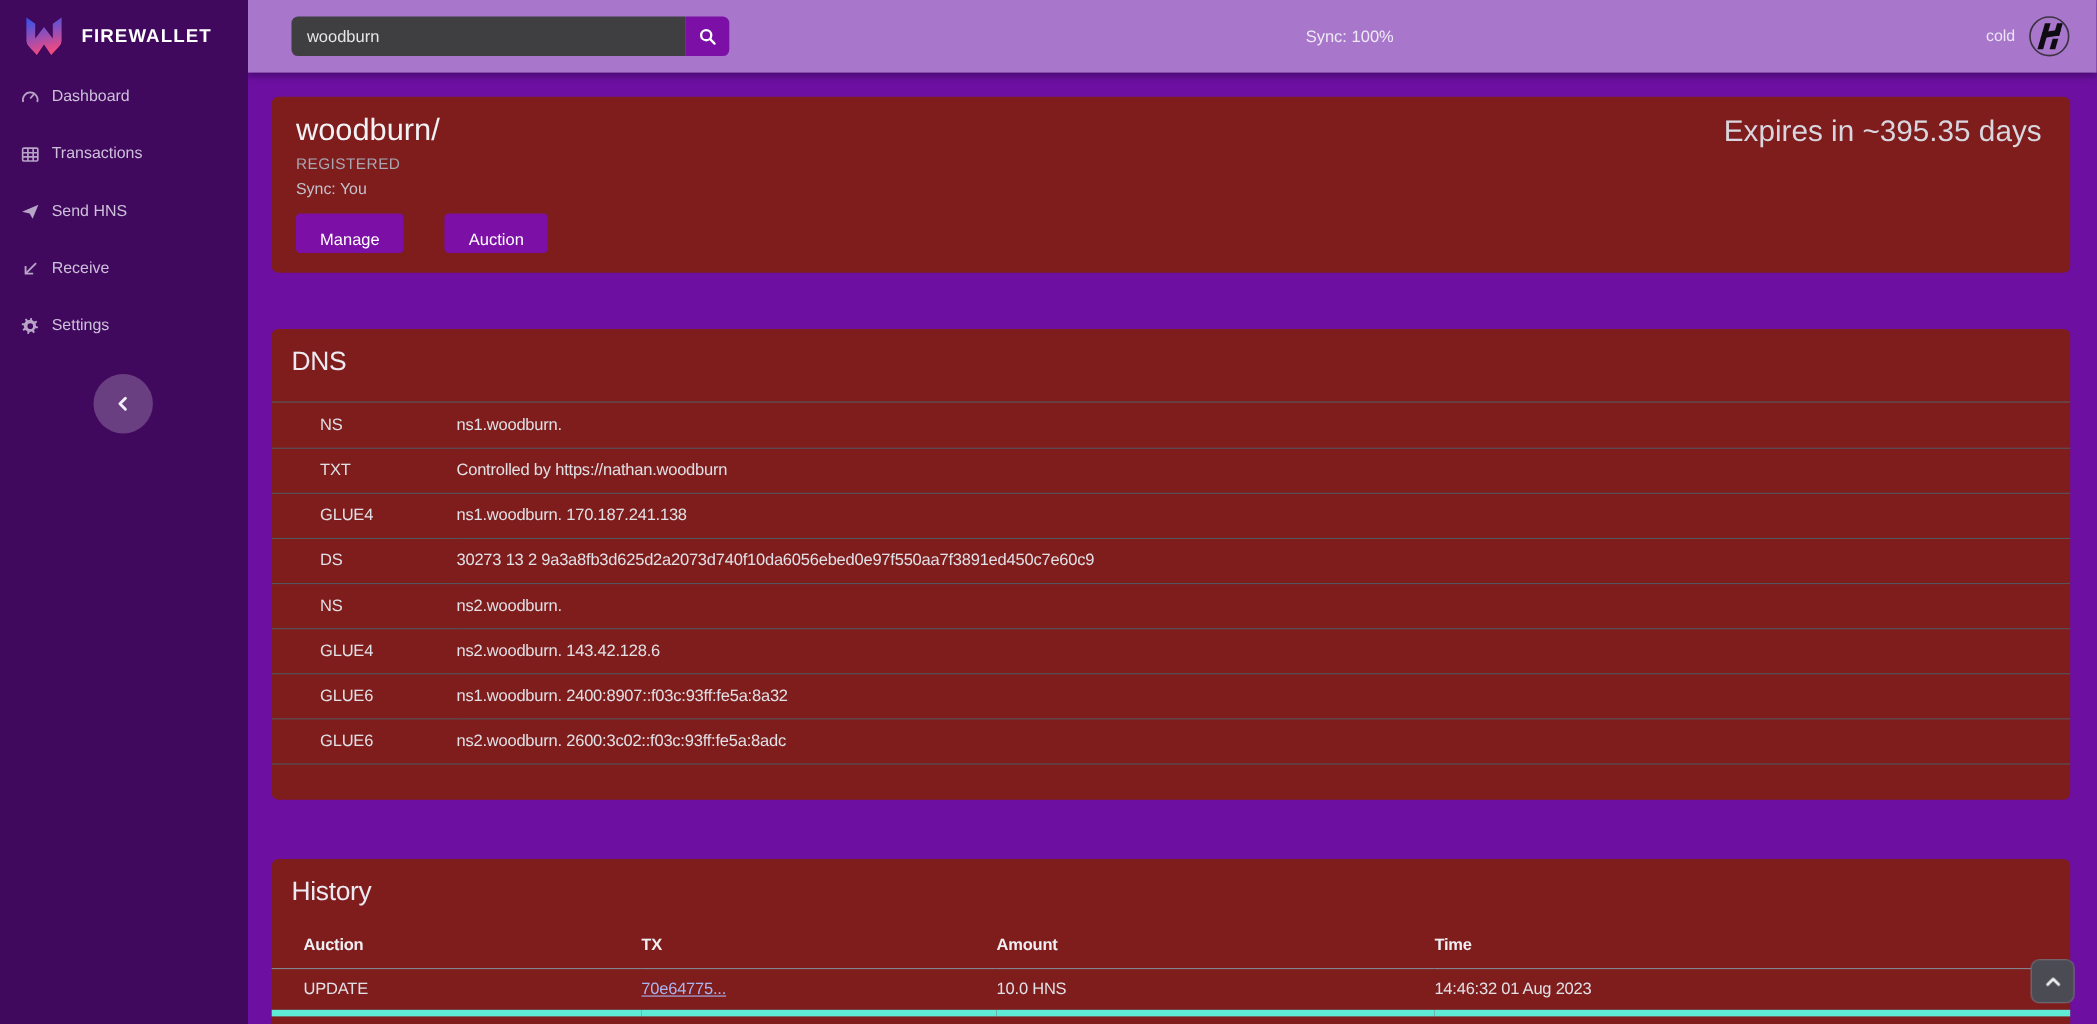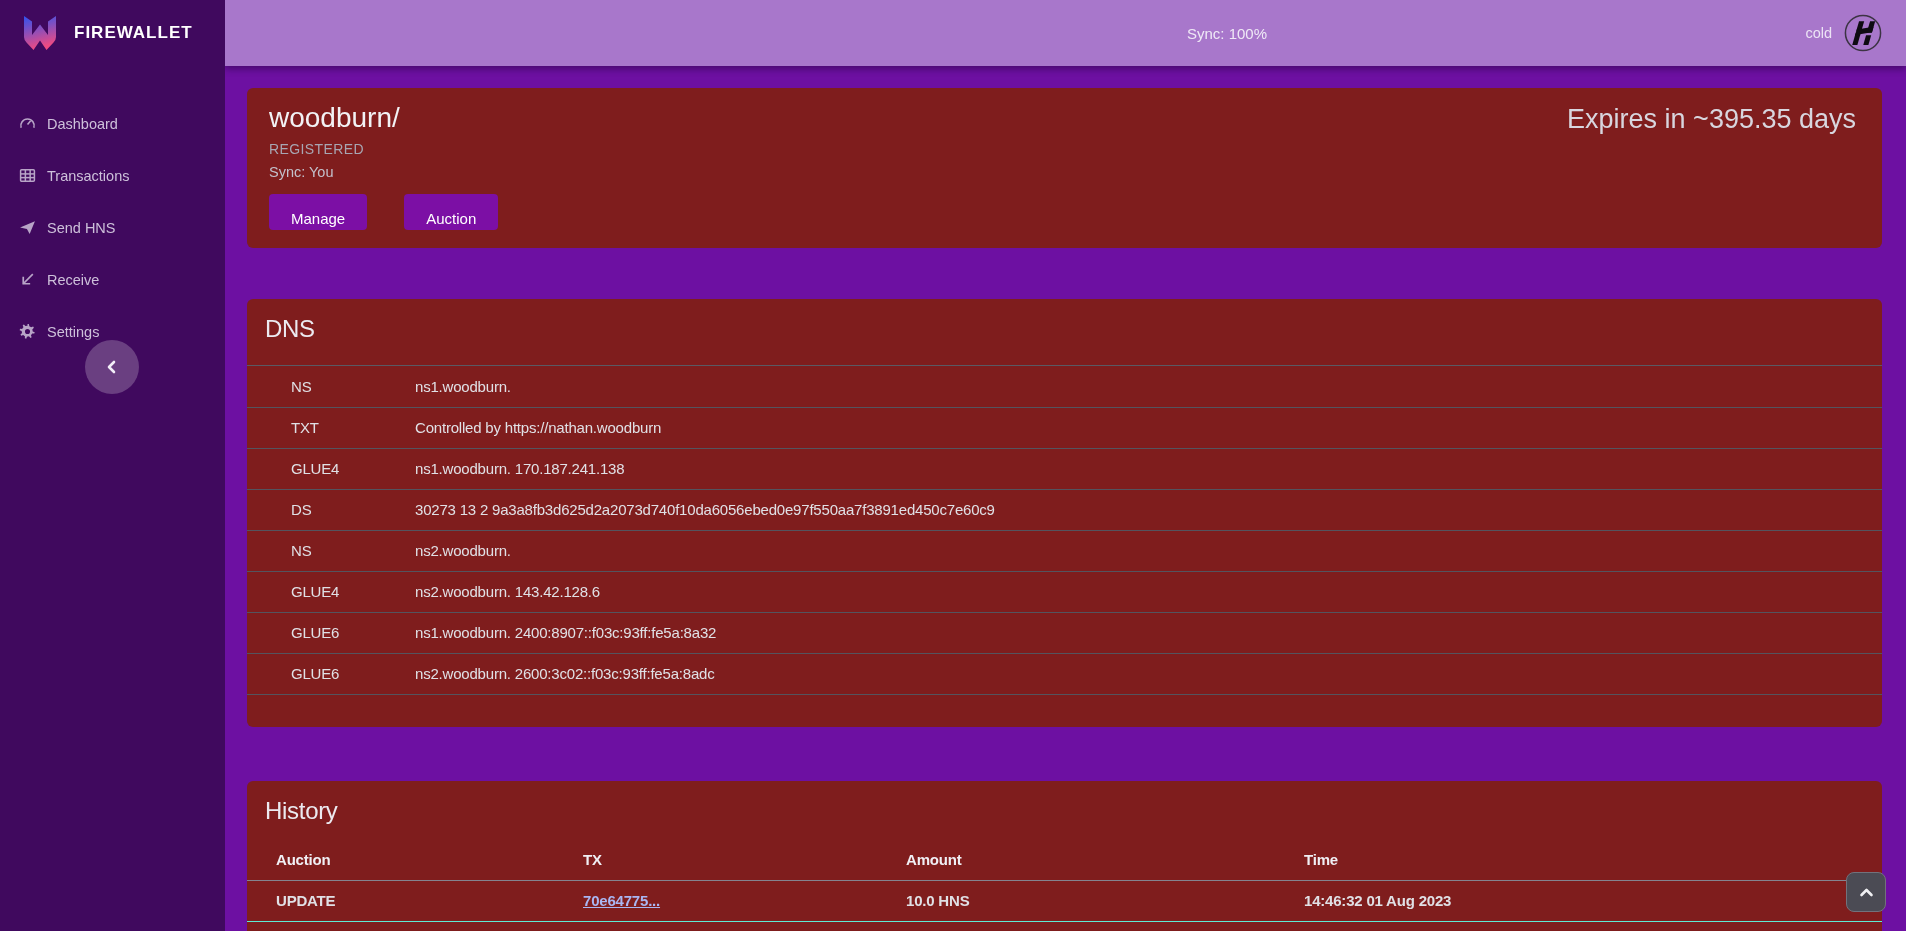--- a/index.html
+++ b/index.html
@@ -6,21 +6,21 @@
   html,body { width:1906px; height:931px; overflow:hidden;
     font-family:"Liberation Sans", sans-serif; background:#6d10a2; }
 
   
   .sidebar { position:fixed; left:0; top:0; width:225px; height:931px;
     background:#40095e; z-index:20; }
   .brand { height:66px; display:flex; align-items:center; padding-left:20px; gap:14px; }
   .brand-logo { width:40px; height:40px; }
   .brand-name { color:#ffffff; font-weight:bold; font-size:17px; letter-spacing:1px; }
   .nav { margin-top:14px; }
-  .nav-item { height:52px; display:flex; align-items:flex-end; gap:11px;
+  .nav-item { height:52px; display:flex; align-items:flex-start; gap:11px;
     padding-left:19px; color:#cdc0da; font-size:14.5px; cursor:pointer; }
   .nav-icon { width:17px; height:17px; flex:0 0 17px; opacity:.85; }
   .collapse-btn { position:absolute; left:85px; top:340px; width:54px; height:54px;
     border-radius:50%; background:rgba(255,255,255,0.22); border:none;
     display:flex; align-items:center; justify-content:center; cursor:pointer; }
 
   
   .topbar { position:fixed; left:225px; top:0; width:1681px; height:66px;
     background:#a877cb; z-index:10; display:flex; align-items:center;
     box-shadow:0 3px 7px rgba(25,0,45,0.45); }
@@ -58,21 +58,21 @@
     letter-spacing:-0.3px; padding:16px 18px 14px 18px; }
   .card-dns .section-title { border-bottom:1px solid #5a5a64; padding-bottom:22px; }
 
   table { width:100%; border-collapse:collapse; table-layout:fixed; }
   td, th { height:41px; font-size:15px; font-weight:400; text-align:left;
     color:#e0e0e5; letter-spacing:-0.2px; vertical-align:middle;
     white-space:nowrap; overflow:hidden; }
   .dns-table td { border-bottom:1px solid #54545e; }
   .dns-table .c-type { width:168px; padding-left:44px; }
   .hist-table th { font-weight:bold; color:#f0eff4; border-bottom:1px solid #84848f; }
-  .hist-table td { border-bottom:1px solid #5eead4;font-weight:bold; }
+  .hist-table td { border-bottom:6px solid #5eead4; }
   .hist-table .c1 { width:336px; padding-left:29px; }
   .hist-table .c2 { width:323px; }
   .hist-table .c3 { width:398px; }
   .tx-link { color:#a9b6f2; text-decoration:underline; cursor:pointer; }
 
   .scroll-top { position:fixed; left:1846px; top:872px; width:40px; height:40px;
     background:#4b4b54; border:1px solid #72727c; border-radius:8px;
     cursor:pointer; display:flex; align-items:center; justify-content:center; z-index:30; }
 </style>
 </head>
@@ -133,20 +133,29 @@
     </div>
   </nav>
   <button class="collapse-btn">
     <svg width="14" height="14" viewBox="0 0 14 14" fill="none" stroke="#f2eef7" stroke-width="2.6" stroke-linecap="round" stroke-linejoin="round">
       <polyline points="9,2 4,7 9,12"></polyline>
     </svg>
   </button>
 </aside>
 
 <header class="topbar">
+  <div class="search-wrap">
+    <input class="search-input" type="text" value="woodburn" style="">
+    <button class="search-btn">
+      <svg width="17" height="17" viewBox="0 0 17 17" fill="none" stroke="#ffffff" stroke-width="2.1" stroke-linecap="round">
+        <circle cx="7" cy="7" r="4.6"></circle>
+        <line x1="10.6" y1="10.6" x2="14.6" y2="14.6"></line>
+      </svg>
+    </button>
+  </div>
   <span class="sync">Sync: 100%</span>
   <div class="top-right">
     <span class="cold-label">cold</span>
     <svg class="hns-logo" viewBox="0 0 40 40">
       <circle cx="20" cy="20" r="18.5" fill="none" stroke="#3c3344" stroke-width="1.6"></circle>
       <g transform="skewX(-16) translate(7,0)" fill="#0e0b12">
         <rect x="11" y="7.5" width="5.4" height="10.2"></rect>
         <rect x="11" y="20.2" width="5.4" height="12.3"></rect>
         <rect x="22.6" y="7.5" width="5.4" height="12.3"></rect>
         <rect x="22.6" y="22.3" width="5.4" height="10.2"></rect>

